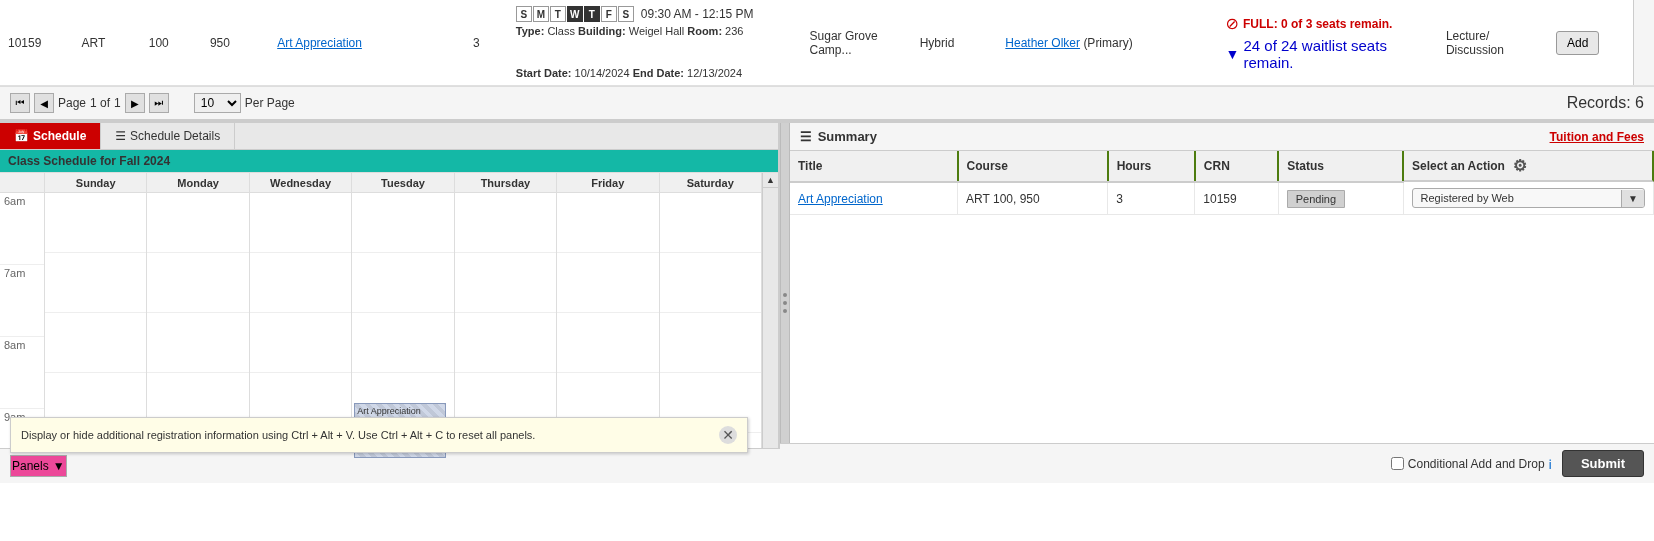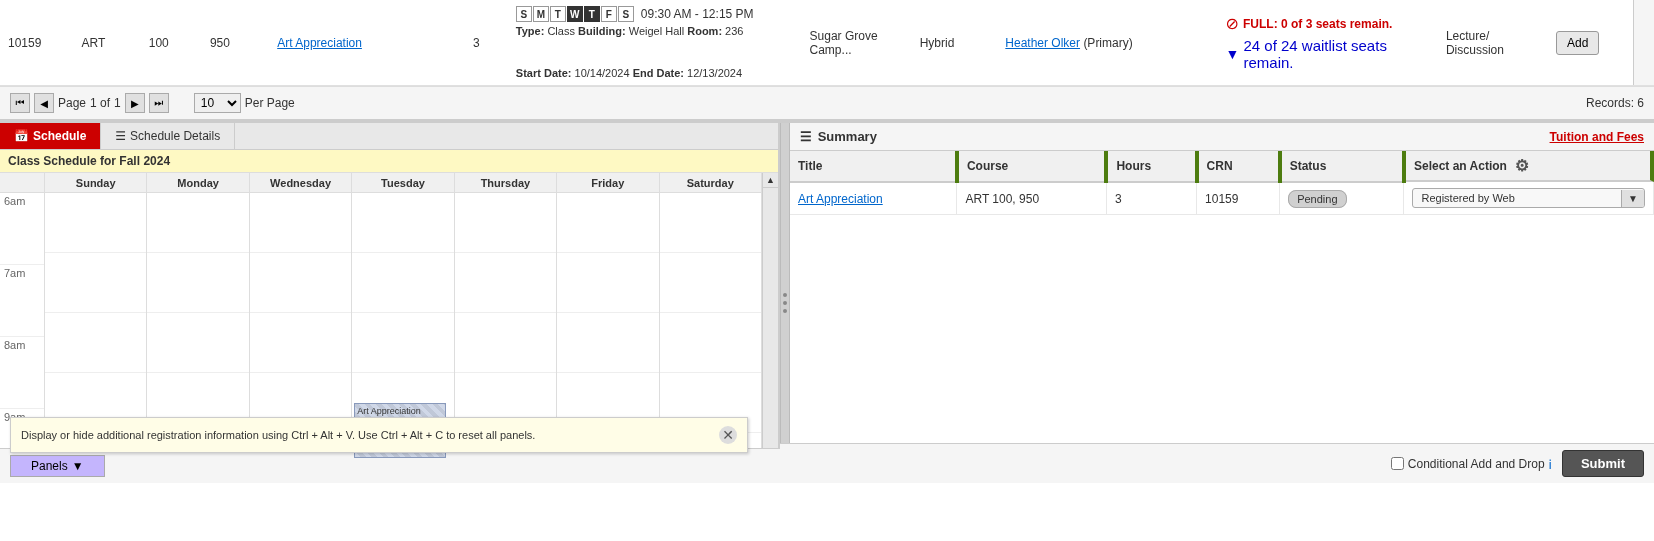--- a/index.html
+++ b/index.html
@@ -130,21 +130,21 @@
       font-size: 10px;
     }
 
     .per-page-select {
       border: 1px solid #aaa;
       font-size: 12px;
       padding: 1px 2px;
     }
 
     .records-text {
-      font-size: 12px;
+      font-size: 16px;
       color: #333;
     }
 
     
     .bottom-section {
       display: flex;
       height: 360px;
       position: relative;
     }
 
@@ -181,21 +181,21 @@
 
     .tab-item.inactive {
       background: #e8e8e8;
       color: #333;
     }
 
     .schedule-title {
       padding: 4px 8px;
       font-weight: bold;
       font-size: 12px;
-      background: #fef9c3;
+      background: #14b8a6;
       border-bottom: 1px solid #ddd;
     }
 
     .calendar-grid {
       display: flex;
       flex: 1;
       overflow: hidden;
       position: relative;
     }
 
@@ -304,23 +304,23 @@
       width: 780px;
       background: #f5f5f5;
       border-top: 1px solid #ccc;
       padding: 6px 10px;
       display: flex;
       align-items: center;
       gap: 6px;
     }
 
     .panels-btn {
-      background: #c4b5fd;
+      background: #ec4899;
       border: 1px solid #aaa;
-      padding: 3px 20px;
+      padding: 3px 1px;
       cursor: pointer;
       font-size: 12px;
       display: flex;
       align-items: center;
       gap: 4px;
     }
 
     
     .summary-panel {
       flex: 1;
@@ -354,41 +354,41 @@
     }
 
     .summary-table {
       width: 100%;
       border-collapse: collapse;
     }
 
     .summary-table th {
       background: #f0f0f0;
       border-bottom: 2px solid #ccc;
-      border-right: 4px solid #4d7c0f;
+      border-right: 2px solid #4d7c0f;
       padding: 5px 8px;
       text-align: left;
       font-size: 12px;
       font-weight: bold;
       color: #333;
     }
 
     .summary-table td {
       border-bottom: 1px solid #e8e8e8;
       border-right: 1px solid #e8e8e8;
       padding: 6px 8px;
       font-size: 12px;
       vertical-align: middle;
     }
 
     .status-badge {
       background: #d0d0d0;
       border: 1px solid #aaa;
       padding: 2px 8px;
-      border-radius: 8px;
+      border-radius: 1px;
       font-size: 11px;
       color: #333;
     }
 
     .action-dropdown {
       display: flex;
       align-items: center;
       border: 1px solid #aaa;
       border-radius: 3px;
       overflow: hidden;

